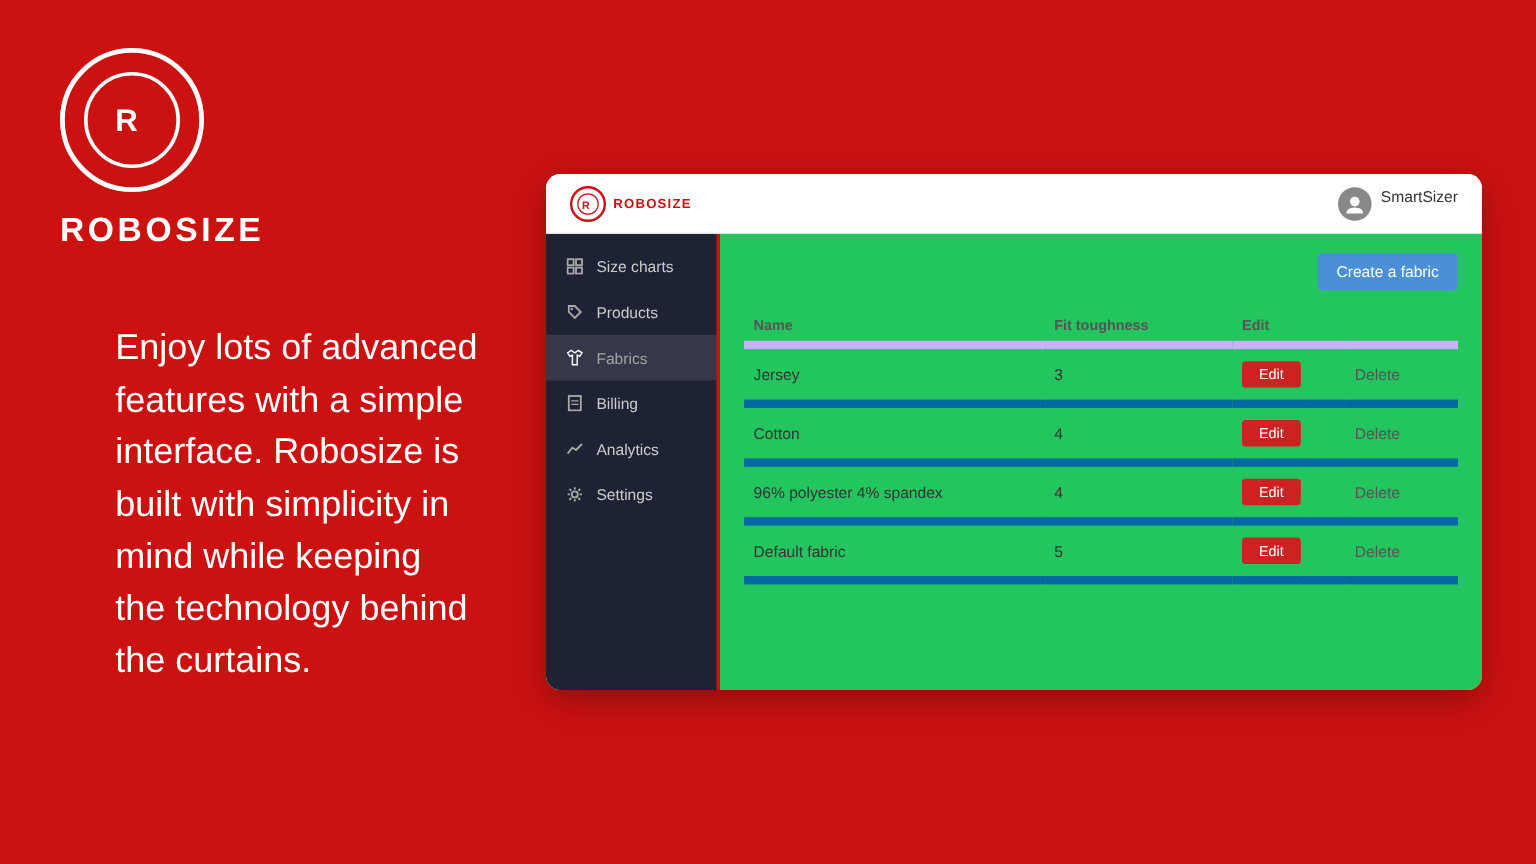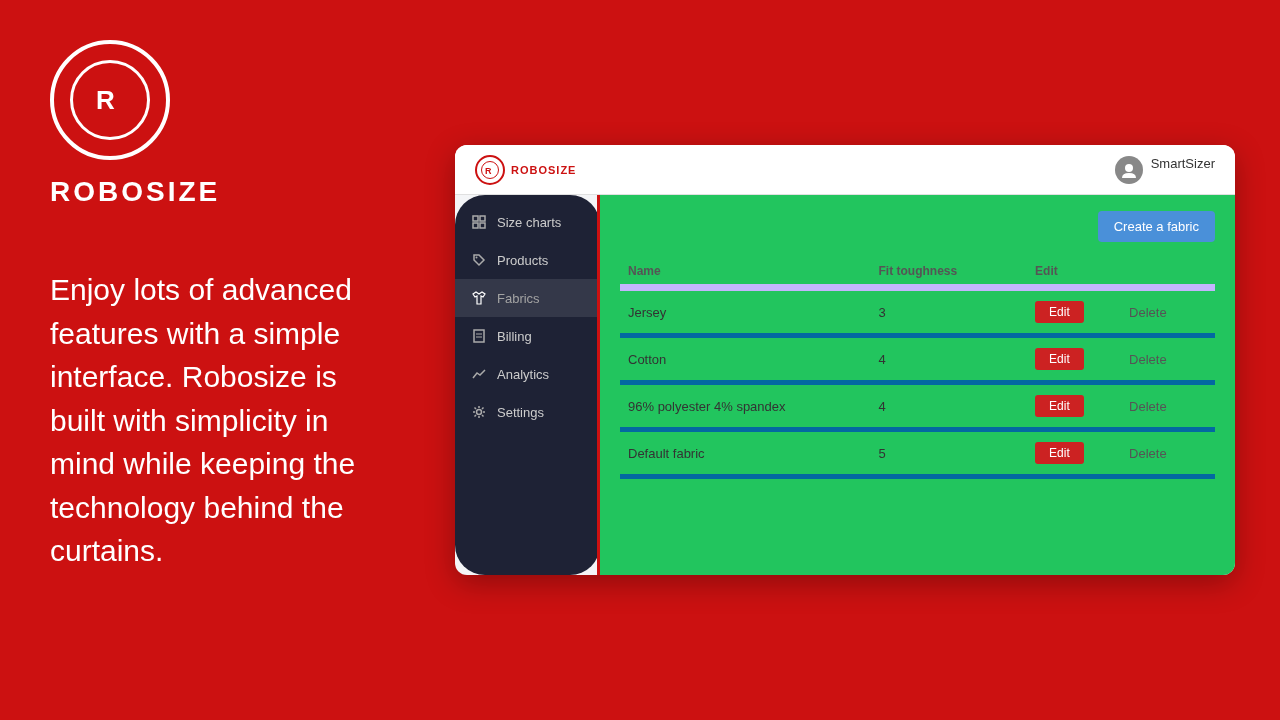--- a/index.html
+++ b/index.html
@@ -61,20 +61,21 @@
       letter-spacing: 3px;
       margin-top: 4px;
     }
 
     .tagline {
       color: white;
       font-size: 30px;
       font-weight: 400;
       line-height: 1.45;
       max-width: 380px;
+      margin-left: 46px;
     }
 
     
     .app-window {
       flex: 1;
       height: 100%;
       display: flex;
       align-items: center;
       justify-content: center;
       padding: 30px 30px 30px 0;
@@ -167,21 +168,20 @@
 
     
     .sidebar {
       width: 145px;
       background: #1e2235;
       display: flex;
       flex-direction: column;
       padding: 8px 0;
       flex-shrink: 0;
       position: relative;
-      border-radius: 30px;
     }
 
     .sidebar-border {
       position: absolute;
       top: 0;
       right: 0;
       width: 3px;
       height: 100%;
       background: #cc1111;
     }
@@ -260,21 +260,21 @@
       color: #555;
       font-weight: 600;
       padding: 6px 8px;
       border-bottom: 7px solid #c4b5fd;
     }
 
     .fabric-table td {
       padding: 10px 8px;
       font-size: 13px;
       color: #333;
-      border-bottom: 5px solid #0369a1;
+      border-bottom: 7px solid #0369a1;
       vertical-align: middle;
       margin-top: 44px;
     }
 
     .col-name { width: 40%; }
     .col-toughness { width: 25%; }
     .col-edit { width: 15%; }
     .col-delete { width: 15%; }
 
     .edit-btn {

